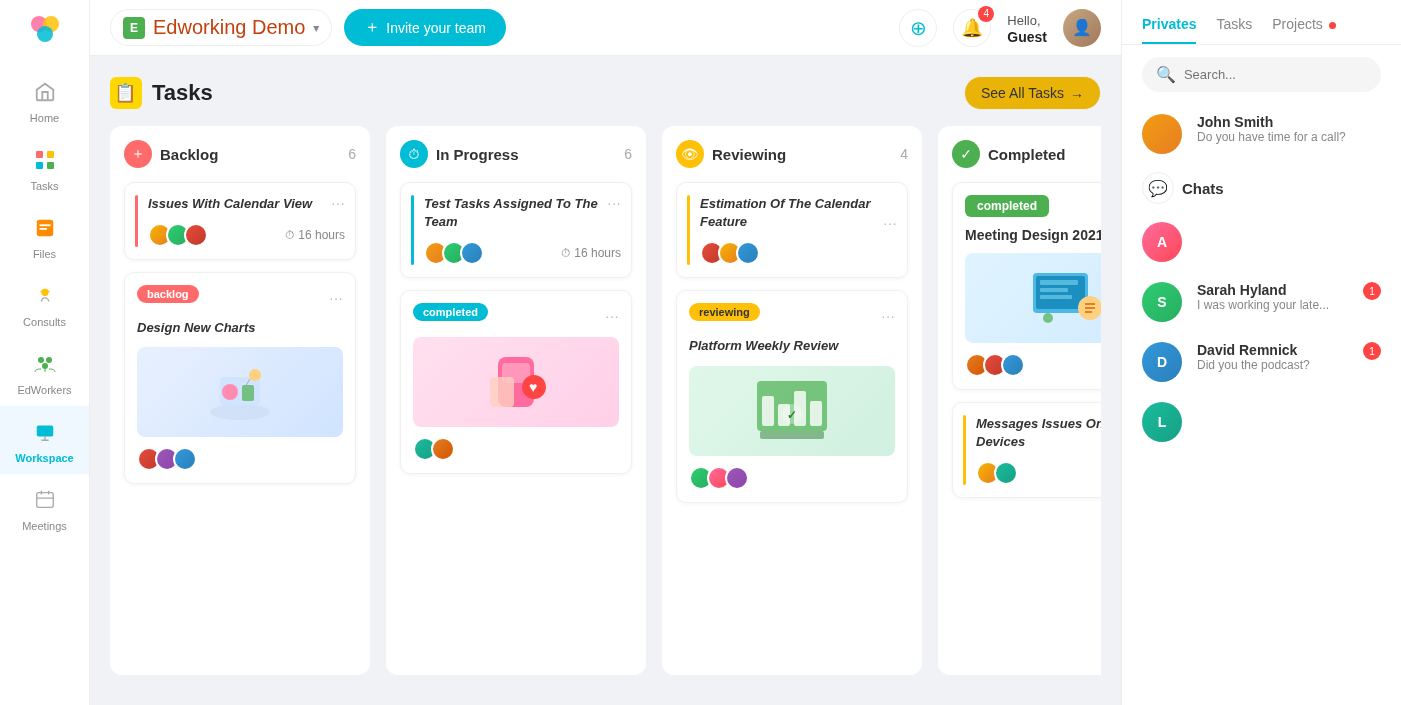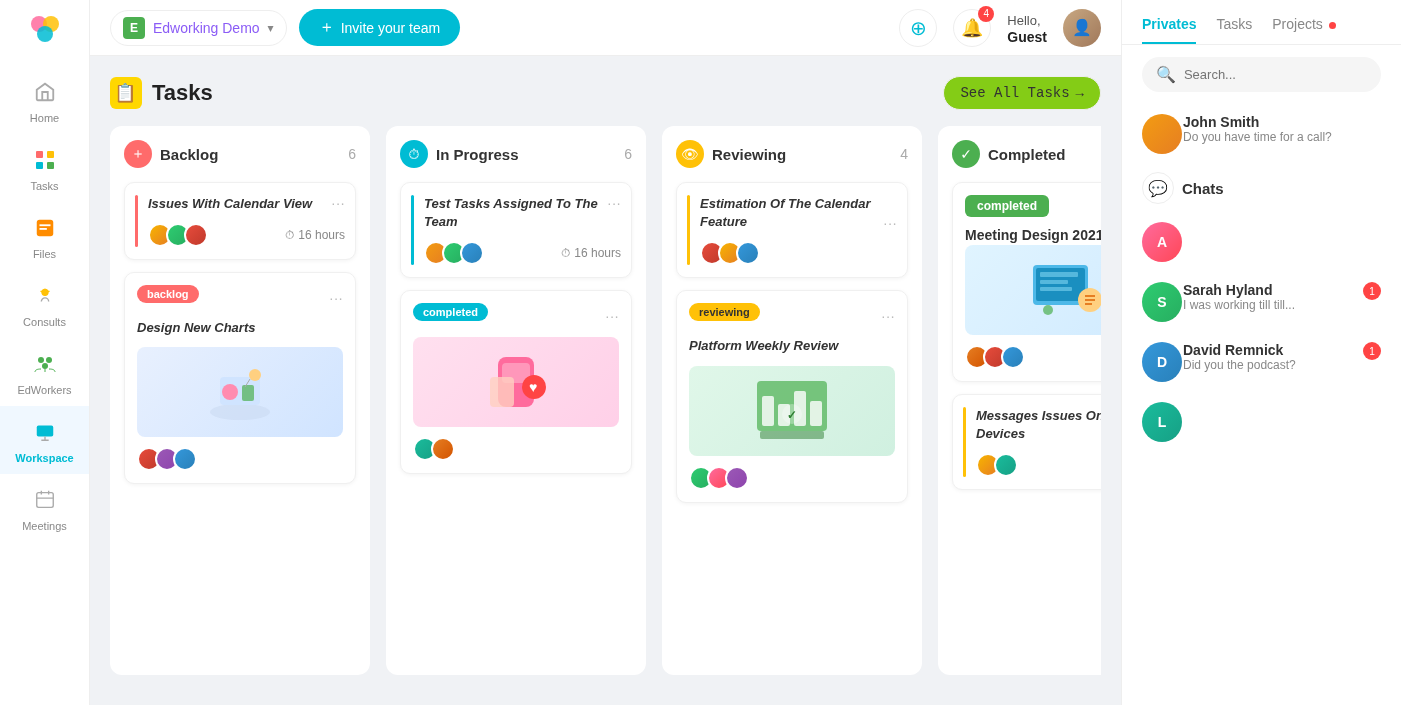--- a/index.html
+++ b/index.html
@@ -63,21 +63,21 @@
     }
     .workspace-badge {
       width: 22px; height: 22px;
       background: #4CAF50;
       border-radius: 4px;
       color: white;
       font-size: 12px;
       display: flex; align-items: center; justify-content: center;
       font-weight: bold;
     }
-    .workspace-name { font-size: 14px; color: #8b5cf6; }
+    .workspace-name { font-size: 20px; color: #c2410c; }
     .dropdown-arrow { color: #888; font-size: 12px; }
     .invite-btn {
       background: #00bcd4;
       color: white;
       border: none;
       border-radius: 20px;
       padding: 8px 20px;
       display: flex;
       align-items: center;
       gap: 6px;
@@ -148,28 +148,27 @@
       background: #FFD700;
       border-radius: 6px;
       display: flex; align-items: center; justify-content: center;
       font-size: 18px;
     }
     .board-title { font-size: 22px; font-weight: 700; color: #222; }
     .see-all-btn {
       display: flex;
       align-items: center;
       gap: 6px;
-      background: #84cc16;
+      background: #eab308;
       border: 1px solid #eee;
       border-radius: 20px;
       padding: 8px 16px;
       cursor: pointer;
       font-size: 14px;
       color: #333;
-      font-family: Liberation Mono, monospace;
     }
 
     
     .kanban-board {
       display: flex;
       gap: 16px;
       overflow-x: auto;
       height: calc(100% - 60px);
     }
     .kanban-col {
@@ -277,21 +276,21 @@
     .completed-badge {
       background: #4CAF50;
       color: white;
       padding: 4px 12px;
       border-radius: 6px;
       font-size: 12px;
       font-weight: 600;
       display: inline-block;
       margin-bottom: 10px;
     }
-    .completed-task-title { font-size: 14px; font-weight: 600; color: #333; margin-bottom: 2px; }
+    .completed-task-title { font-size: 14px; font-weight: 600; color: #333; margin-bottom: 10px; }
 
     
     .right-panel {
       width: 280px;
       background: #fff;
       border-left: 1px solid #eee;
       display: flex;
       flex-direction: column;
       height: 705px;
       overflow: hidden;
@@ -339,21 +338,21 @@
 
     
     .chat-list {
       flex: 1;
       overflow-y: auto;
       padding: 0 0 8px;
     }
     .chat-item {
       display: flex;
       align-items: flex-start;
-      gap: 1px;
+      gap: 15px;
       padding: 10px 20px;
       cursor: pointer;
     }
     .chat-avatar {
       width: 40px; height: 40px;
       border-radius: 50%;
       flex-shrink: 0;
       overflow: hidden;
     }
     .chat-info { flex: 1; min-width: 0; }
@@ -786,21 +785,21 @@
     </div>
 
     <div class="chat-item">
       <div class="chat-avatar av-8" style="display:flex;align-items:center;justify-content:center;font-size:14px;color:white;font-weight:bold;background:linear-gradient(135deg,#ff6b9d,#ff4757);">A</div>
     </div>
 
     <div class="chat-item">
       <div class="chat-avatar" style="background:linear-gradient(135deg,#2ecc71,#27ae60);display:flex;align-items:center;justify-content:center;font-size:14px;color:white;font-weight:bold;">S</div>
       <div class="chat-info">
         <div class="chat-name">Sarah Hyland</div>
-        <div class="chat-preview">I was working till till...</div>
+        <div class="chat-preview">I was working your late...</div>
       </div>
       <div class="chat-badge">1</div>
     </div>
 
     <div class="chat-item">
       <div class="chat-avatar" style="background:linear-gradient(135deg,#3498db,#2980b9);display:flex;align-items:center;justify-content:center;font-size:14px;color:white;font-weight:bold;">D</div>
       <div class="chat-info">
         <div class="chat-name">David Remnick</div>
         <div class="chat-preview">Did you the podcast?</div>
       </div>

